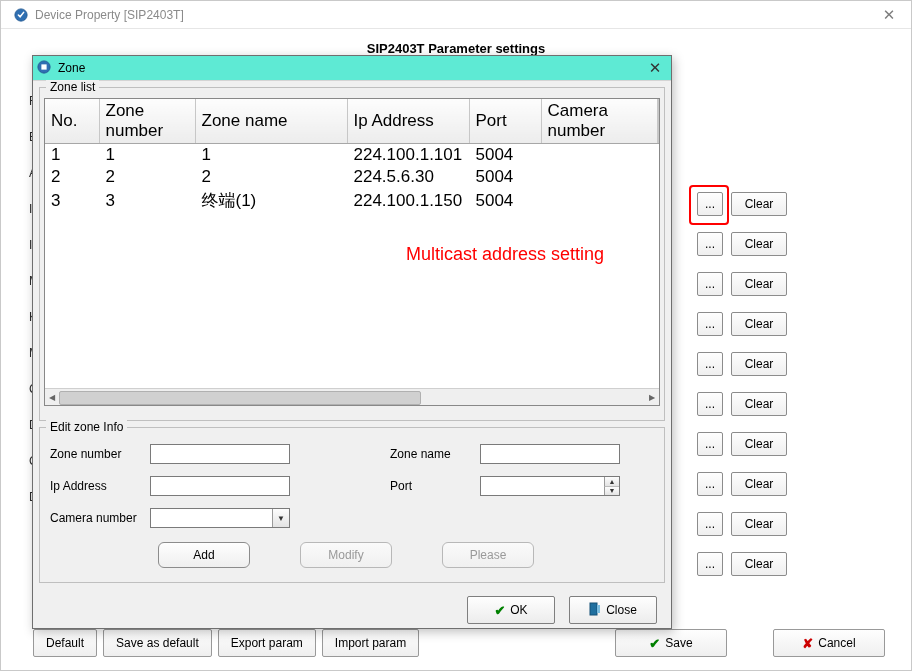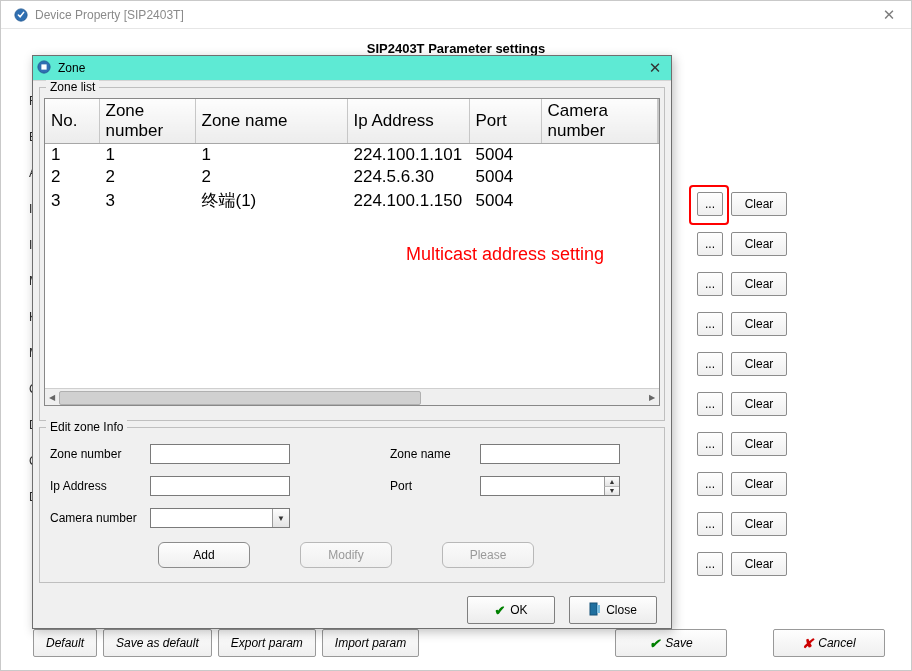--- a/index.html
+++ b/index.html
@@ -106,21 +106,20 @@
 
   
   .parent-bottom {
     position: absolute;
     left: 32px;
     top: 628px;
     right: 20px;
     height: 28px;
     display: flex;
     align-items: center;
-    font-style: italic;
   }
   .pb-btn {
     border: 1px solid #999;
     background: linear-gradient(#fefefe, #efefef);
     height: 26px;
     display: inline-flex;
     align-items: center;
     justify-content: center;
     padding: 0 12px;
     font-size: 12px;

